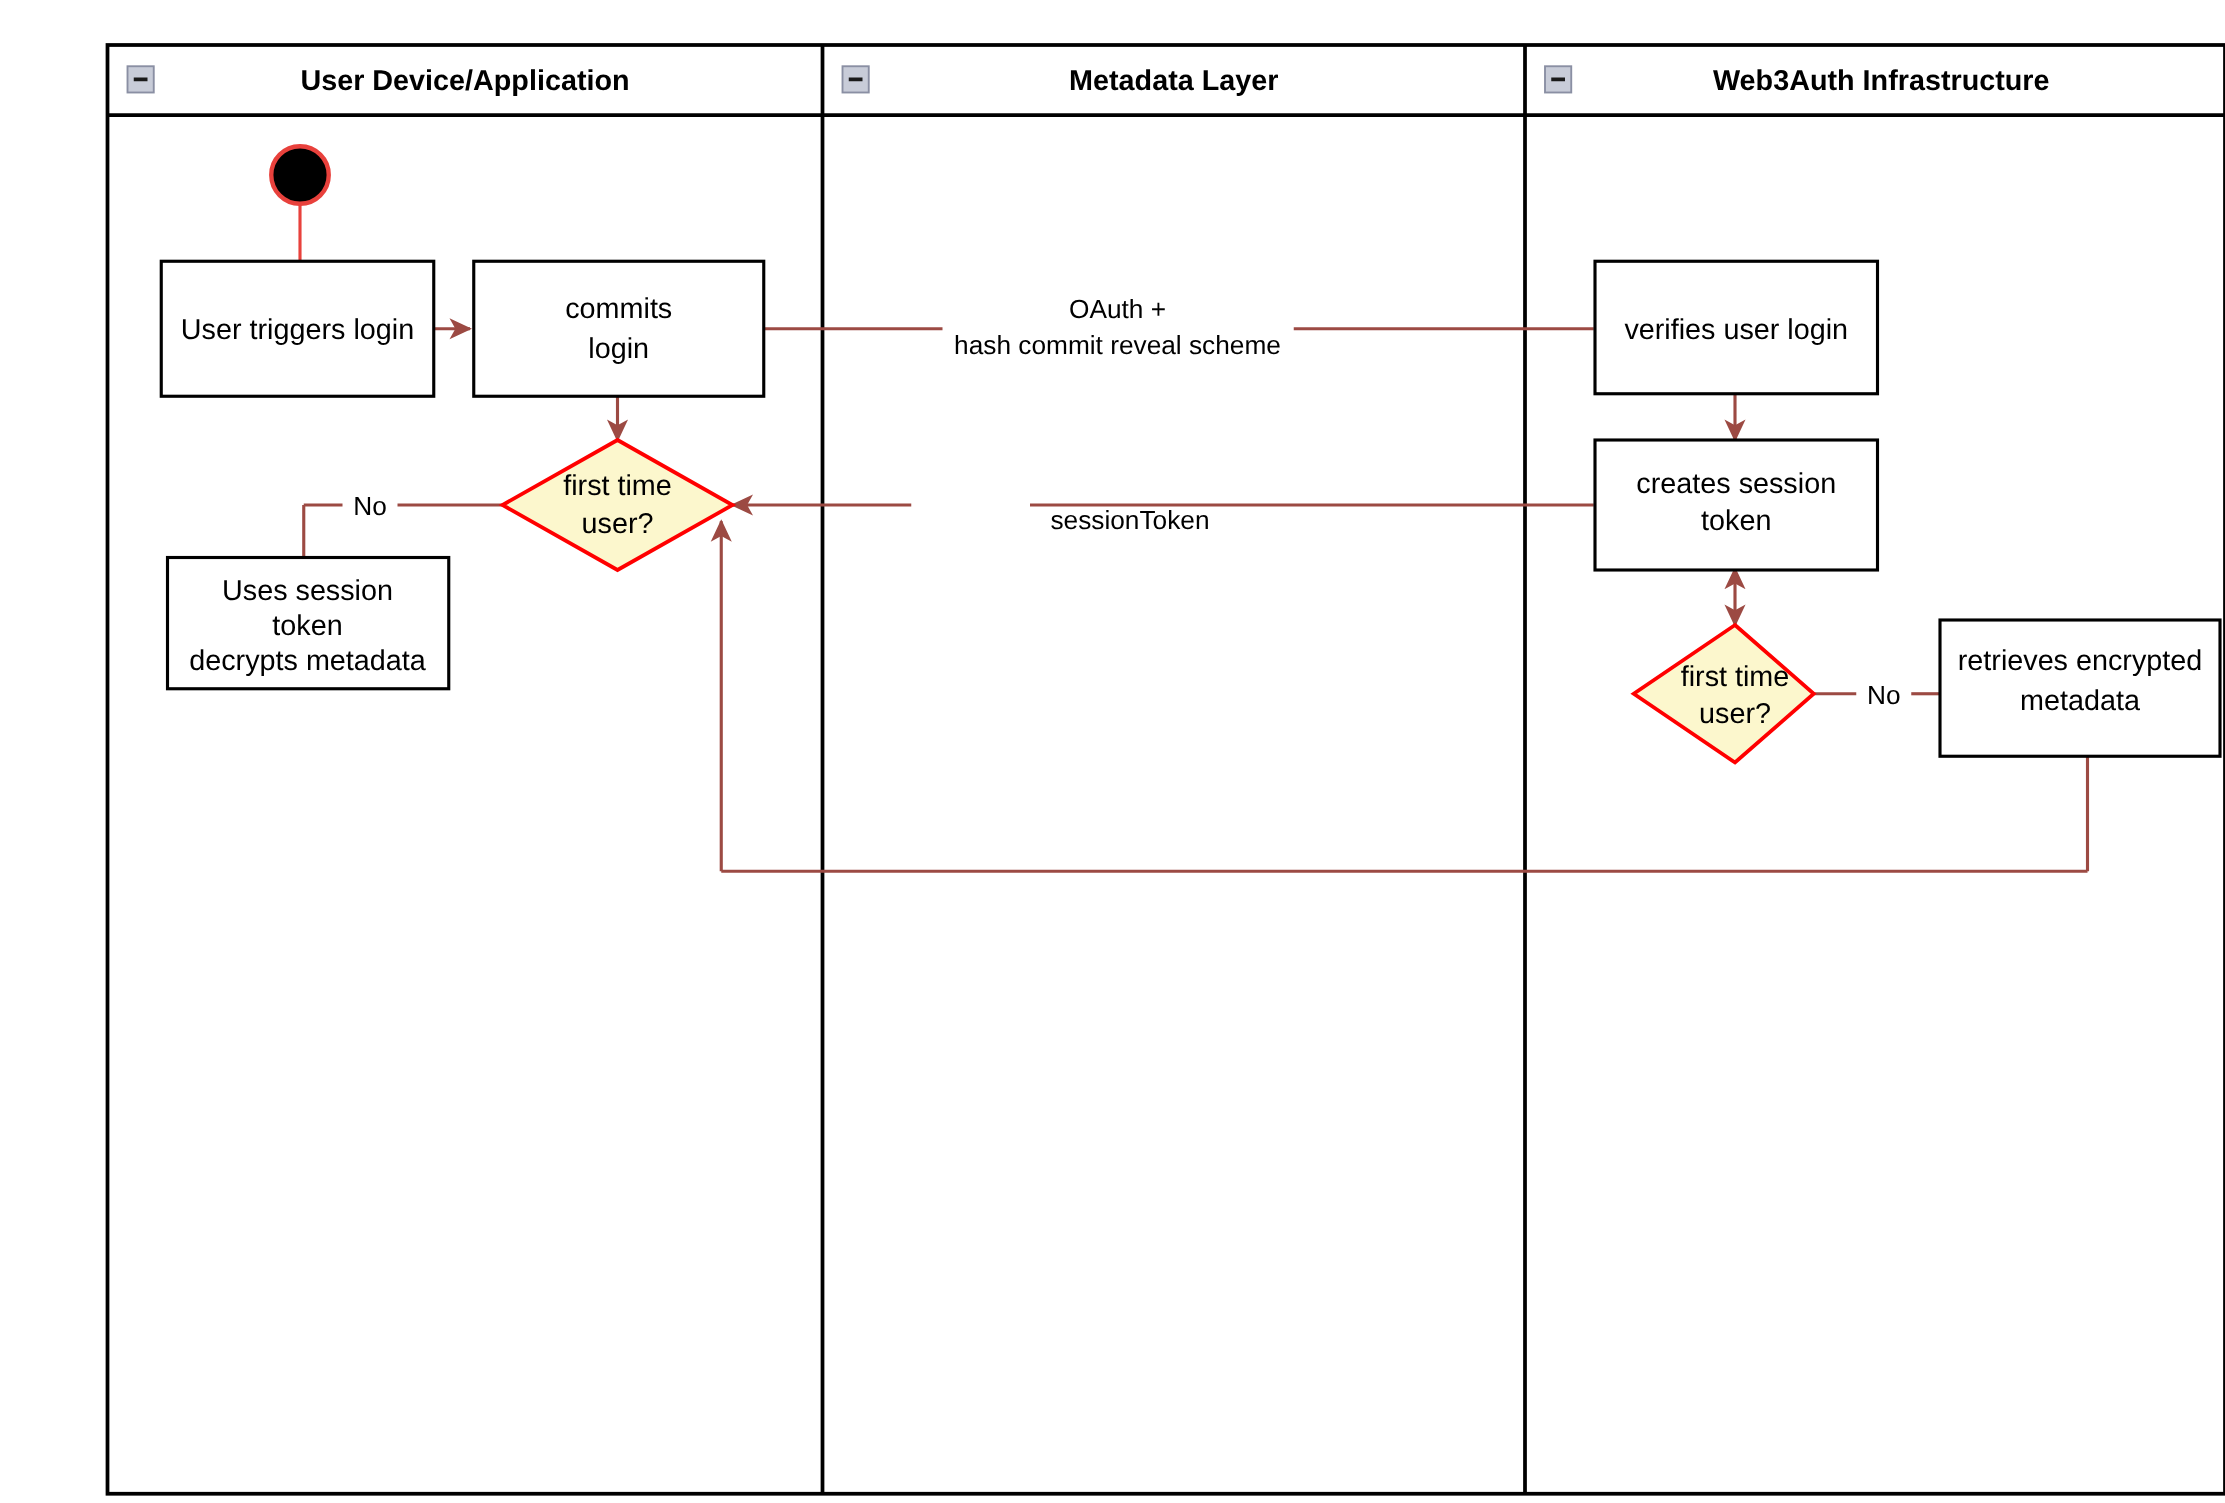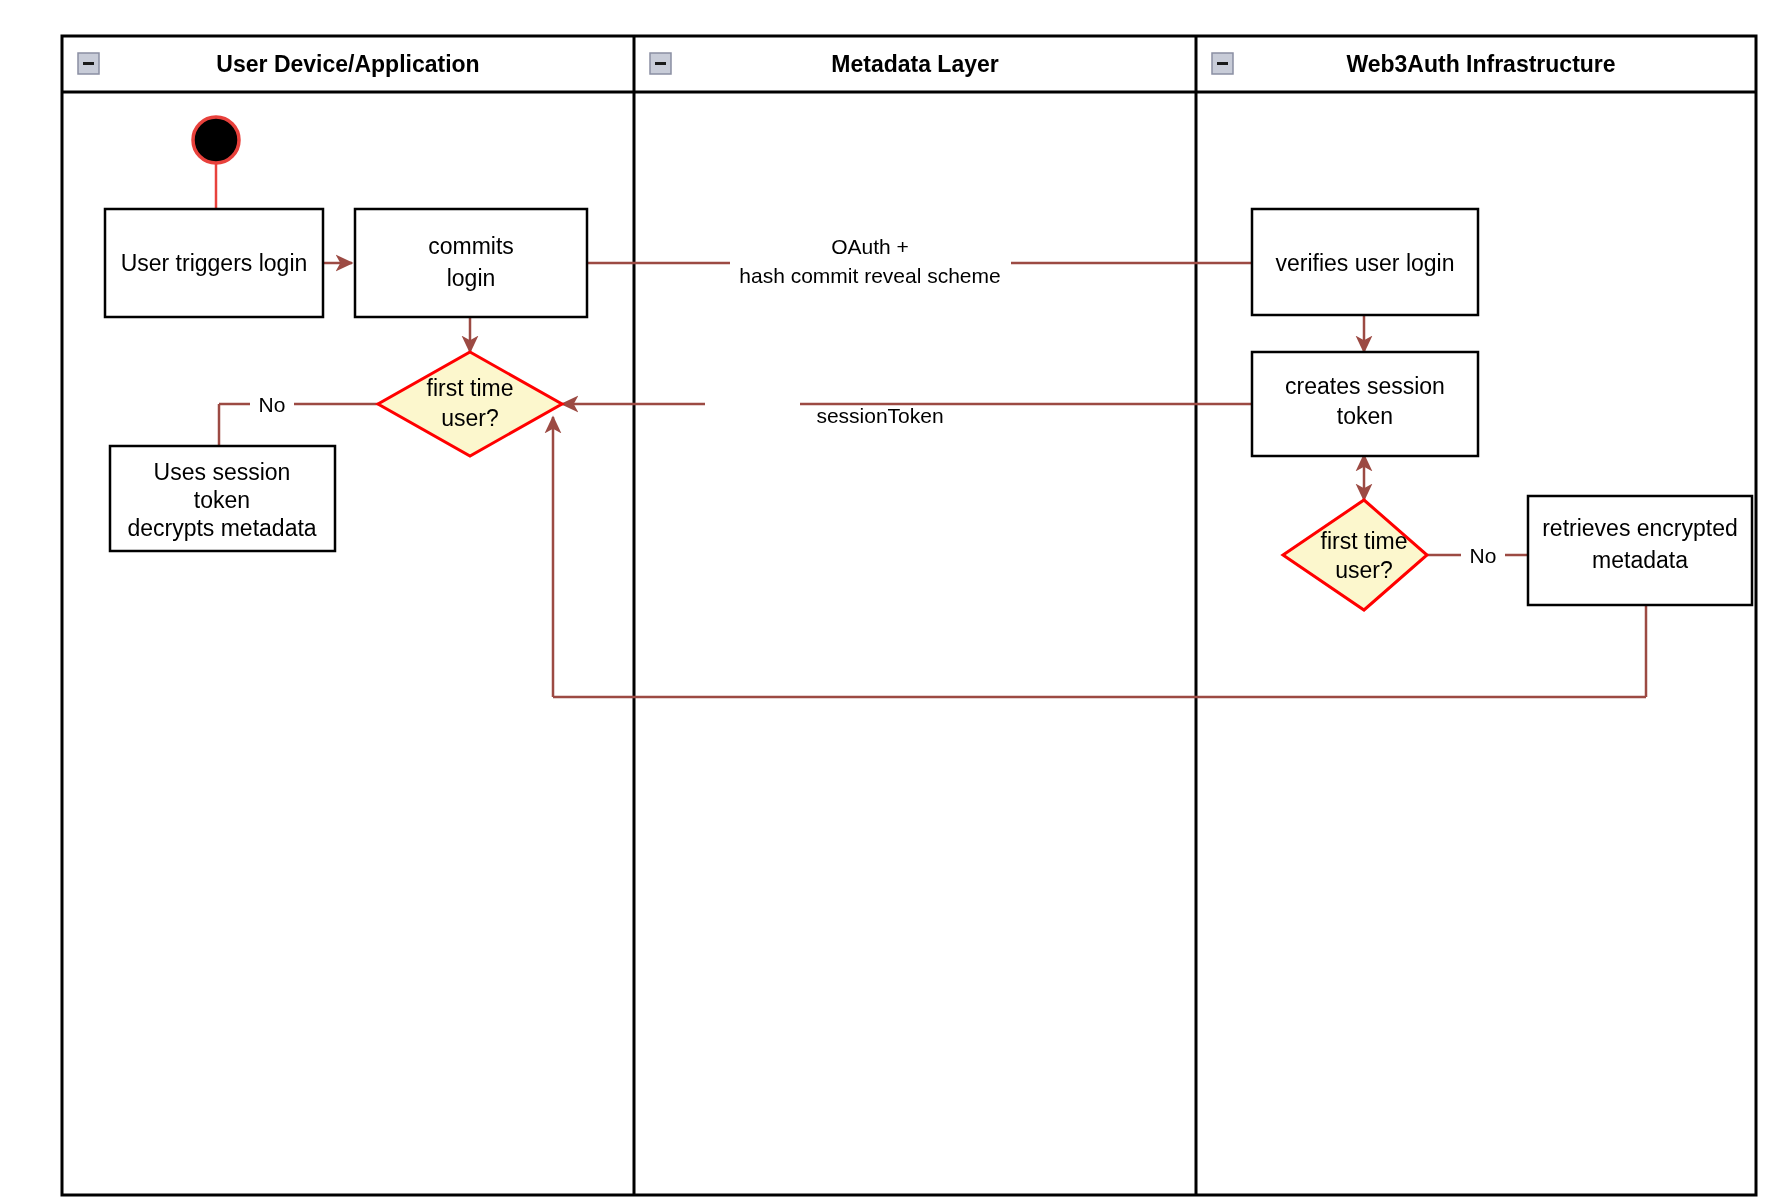--- a/index.html
+++ b/index.html
@@ -10,20 +10,21 @@
   body {
     width: 1780px;
     height: 1202px;
     font-family: "Liberation Sans", sans-serif;
     overflow: hidden;
   }
   #diagram-root {
     position: relative;
     width: 1481px;
     height: 1202px;
+    padding-left: 24px;
   }
   svg#flow {
     display: block;
     width: 1780px;
     height: 1202px;
   }
   .lane-frame {
     fill: #ffffff;
     stroke: #000000;
     stroke-width: 3;

